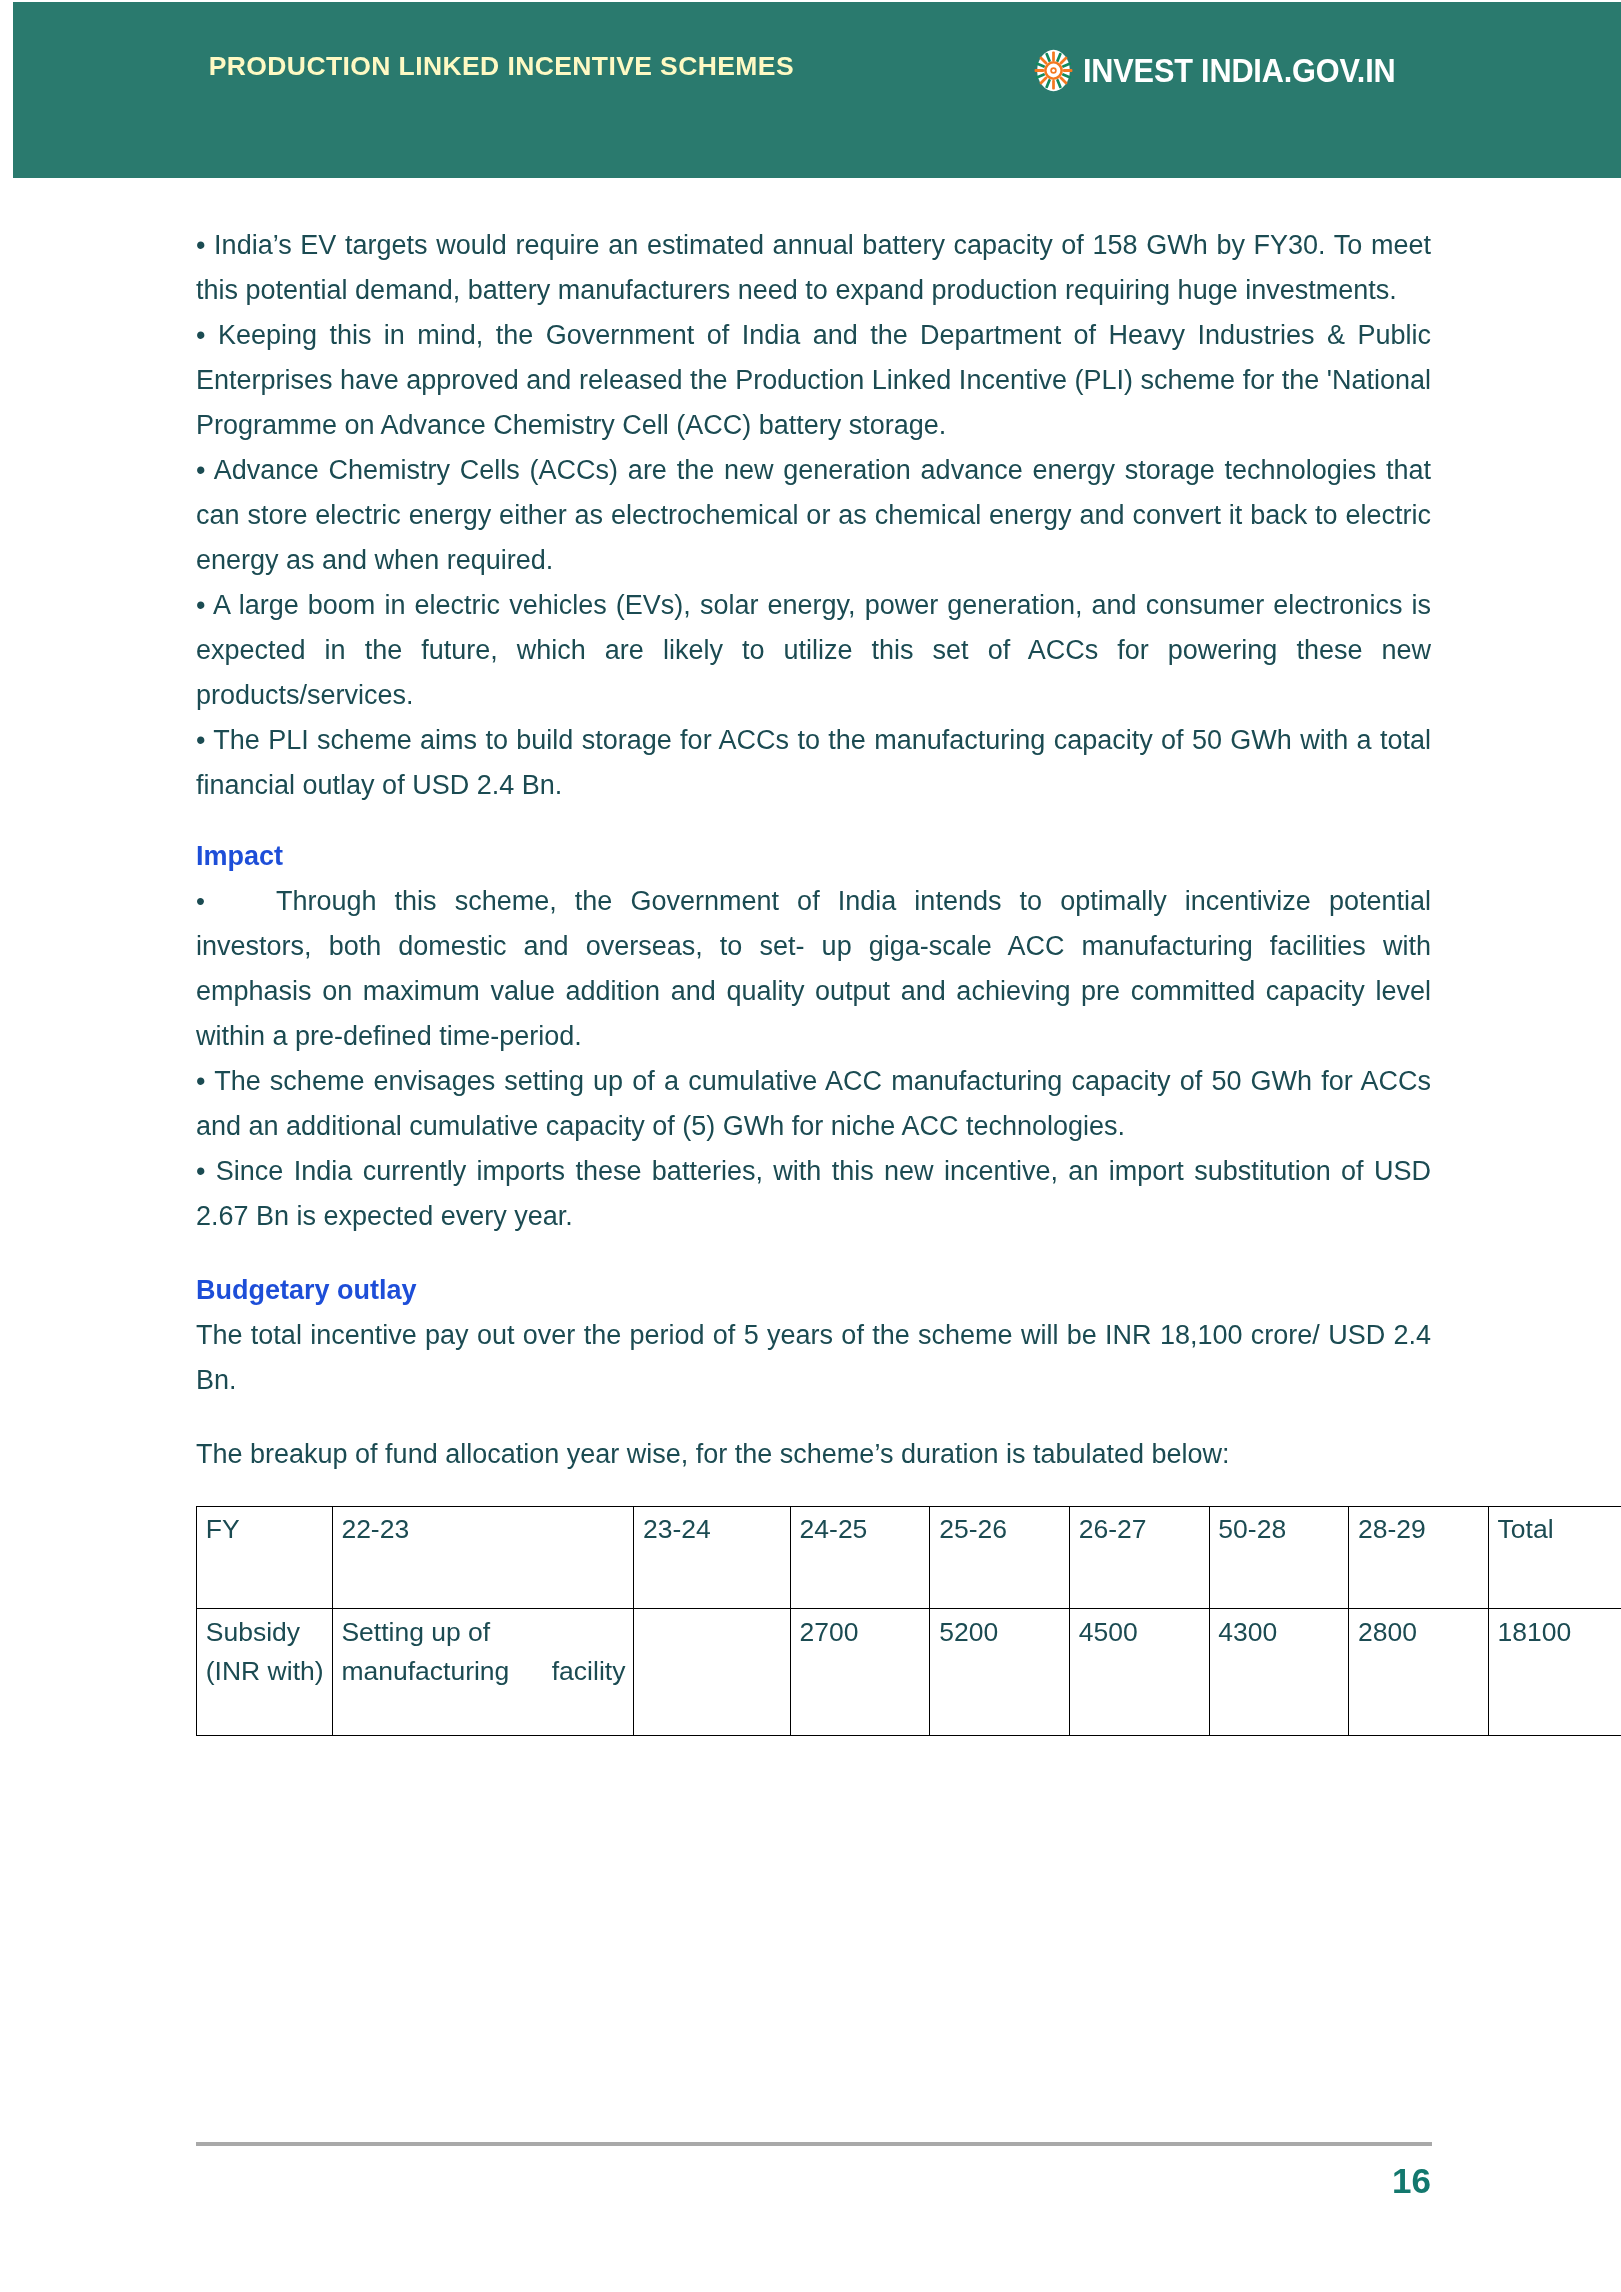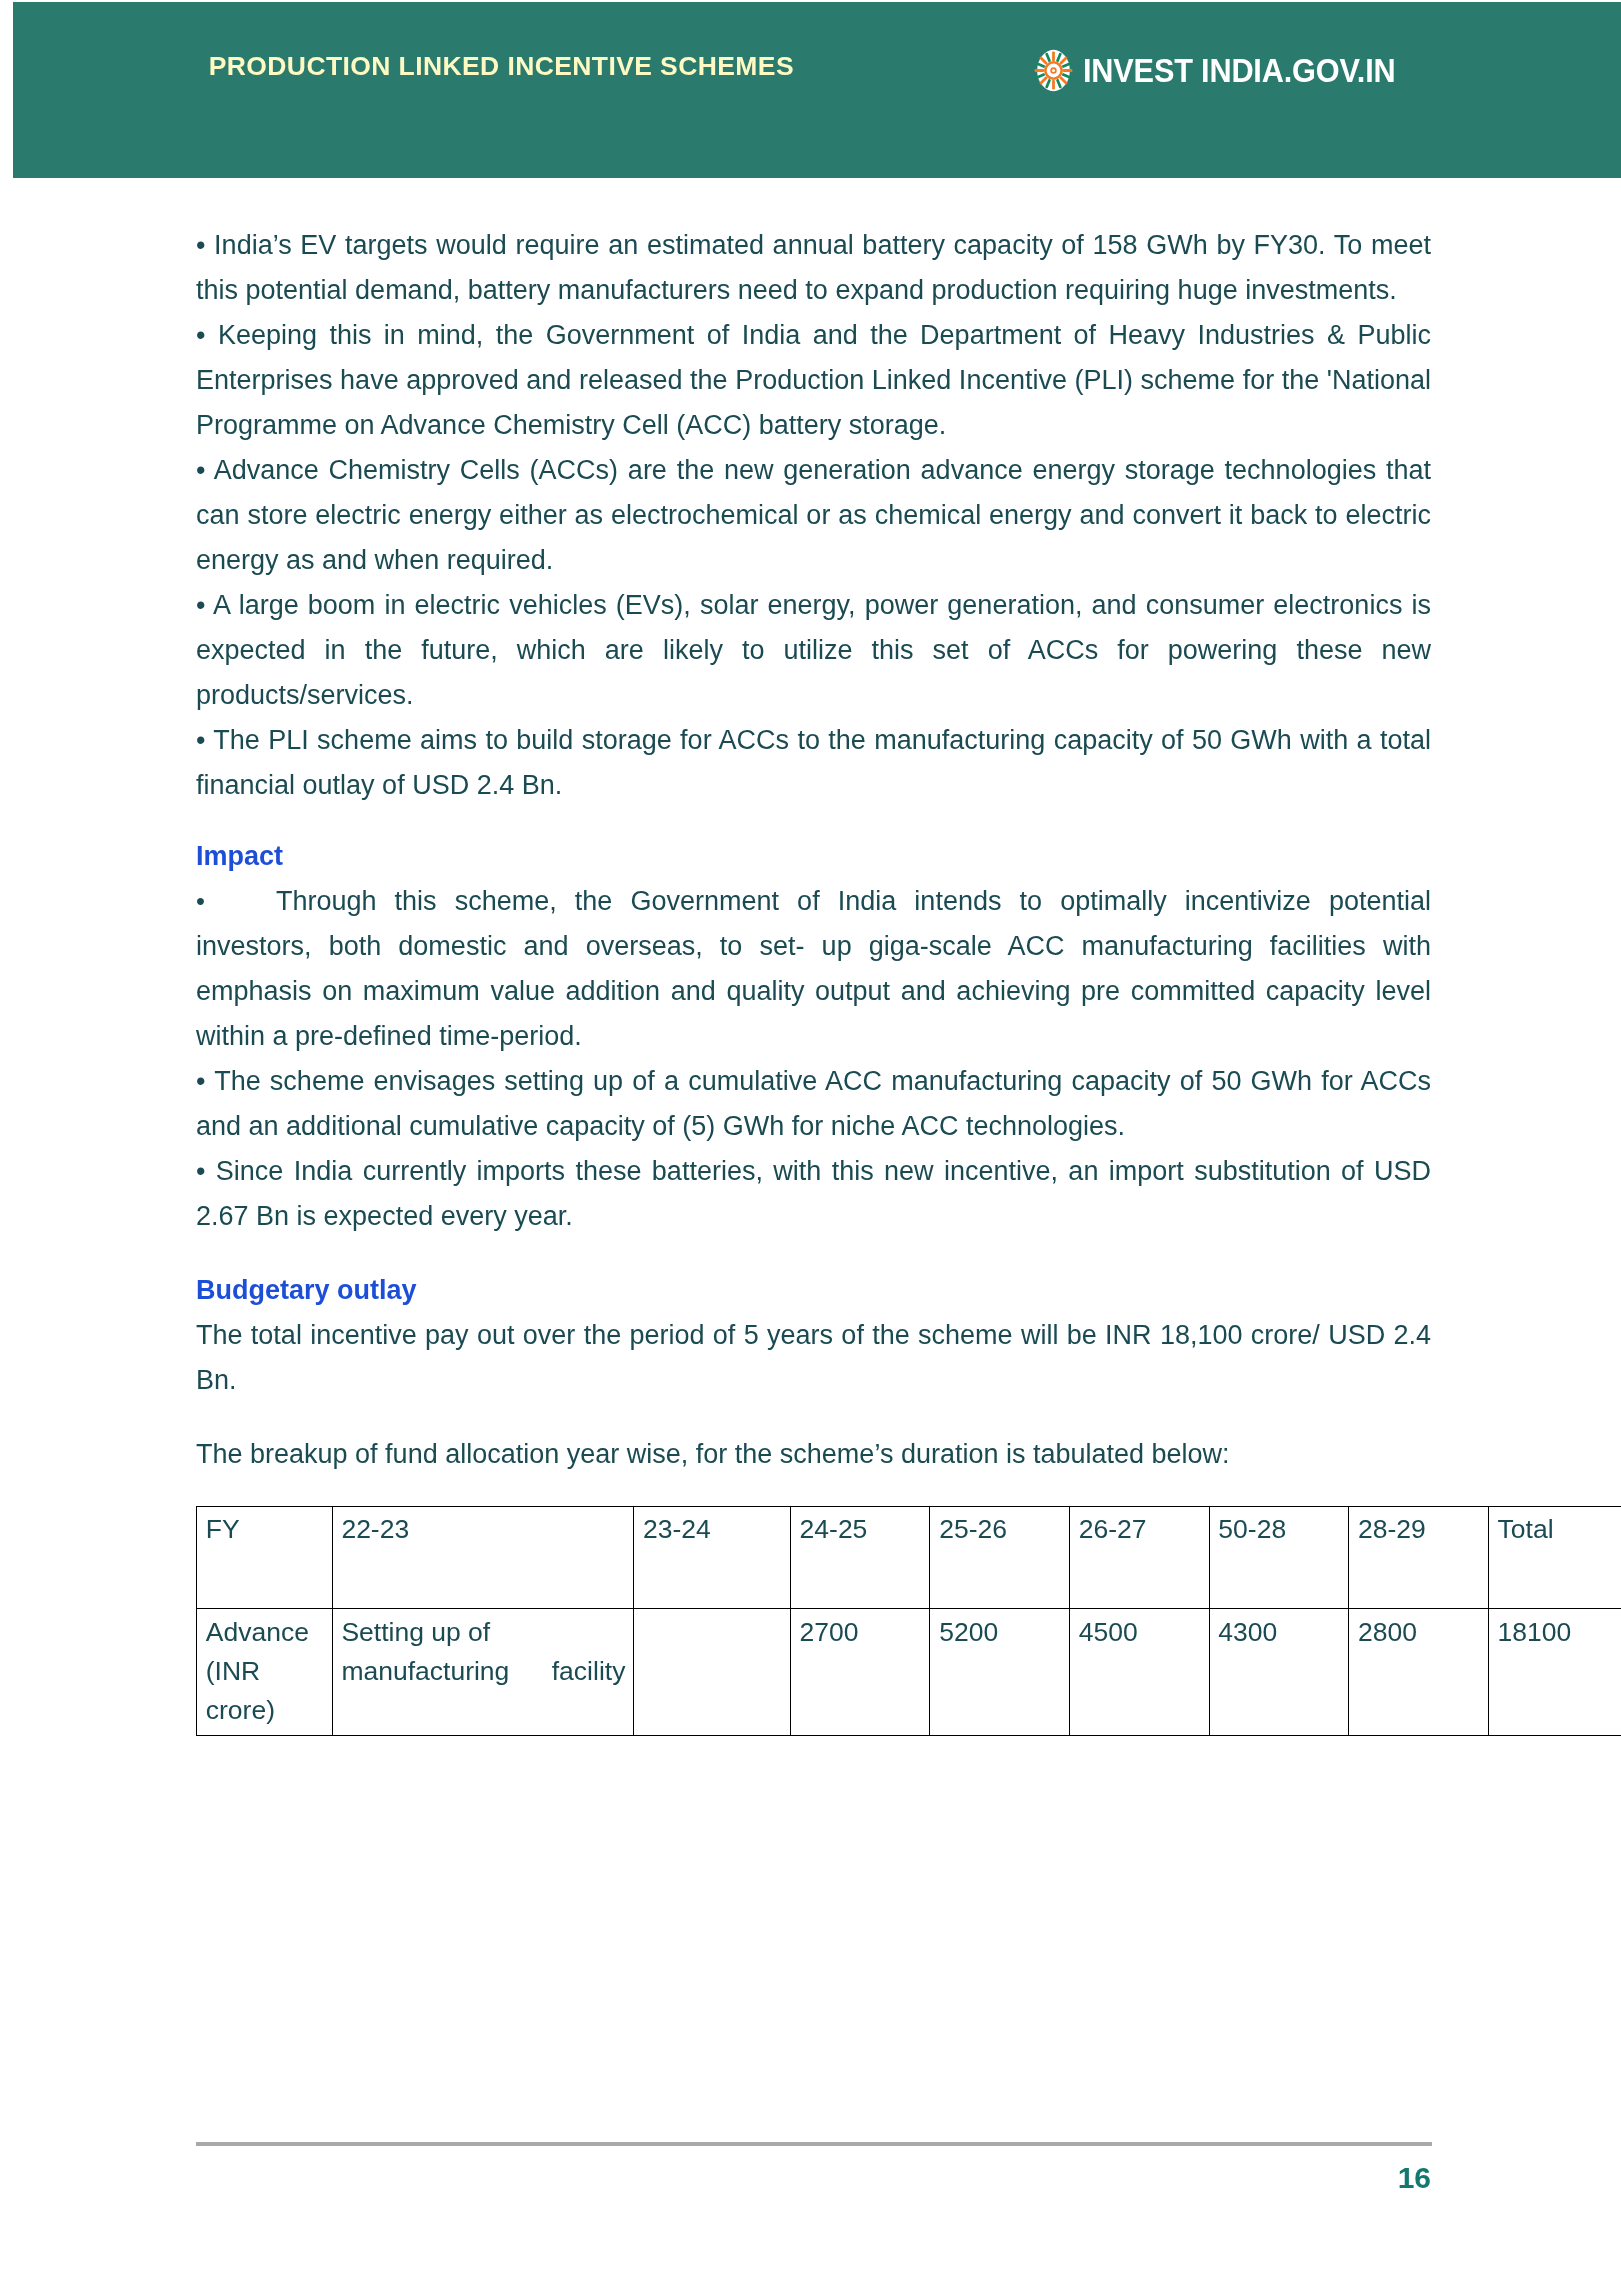--- a/index.html
+++ b/index.html
@@ -84,21 +84,21 @@
   td.c-total{width:118px;}
 
   
   .footer-rule{
     position:absolute;left:196px;top:2142px;width:1236px;height:3.9px;
     background:#a9a9a9;
   }
   .page-num{
     position:absolute;left:1304px;top:2161px;width:127px;
     text-align:right;
-    color:#13786e;font-size:30px;font-weight:bold;
+    color:#13786e;font-size:35px;font-weight:bold;
     font-family:"Liberation Sans",sans-serif;
   }
 </style>
 </head>
 <body>
 
 <div class="page">
 
   <div class="banner">
     <div class="banner-title">PRODUCTION LINKED INCENTIVE SCHEMES</div>
@@ -202,21 +202,21 @@
             <td class="c-2223">22-23</td>
             <td class="c-2324">23-24</td>
             <td class="c-2425">24-25</td>
             <td class="c-2526">25-26</td>
             <td class="c-2627">26-27</td>
             <td class="c-2728">50-28</td>
             <td class="c-2829">28-29</td>
             <td class="c-total">Total</td>
           </tr>
           <tr class="body">
-            <td class="c-fy">Advance (INR crore)</td>
+            <td class="c-fy">Subsidy (INR with)</td>
             <td class="c-2223">Setting up of manufacturing facility</td>
             <td class="c-2324"></td>
             <td class="c-2425">2700</td>
             <td class="c-2526">5200</td>
             <td class="c-2627">4500</td>
             <td class="c-2728">4300</td>
             <td class="c-2829">2800</td>
             <td class="c-total">18100</td>
           </tr>
         </tbody>

